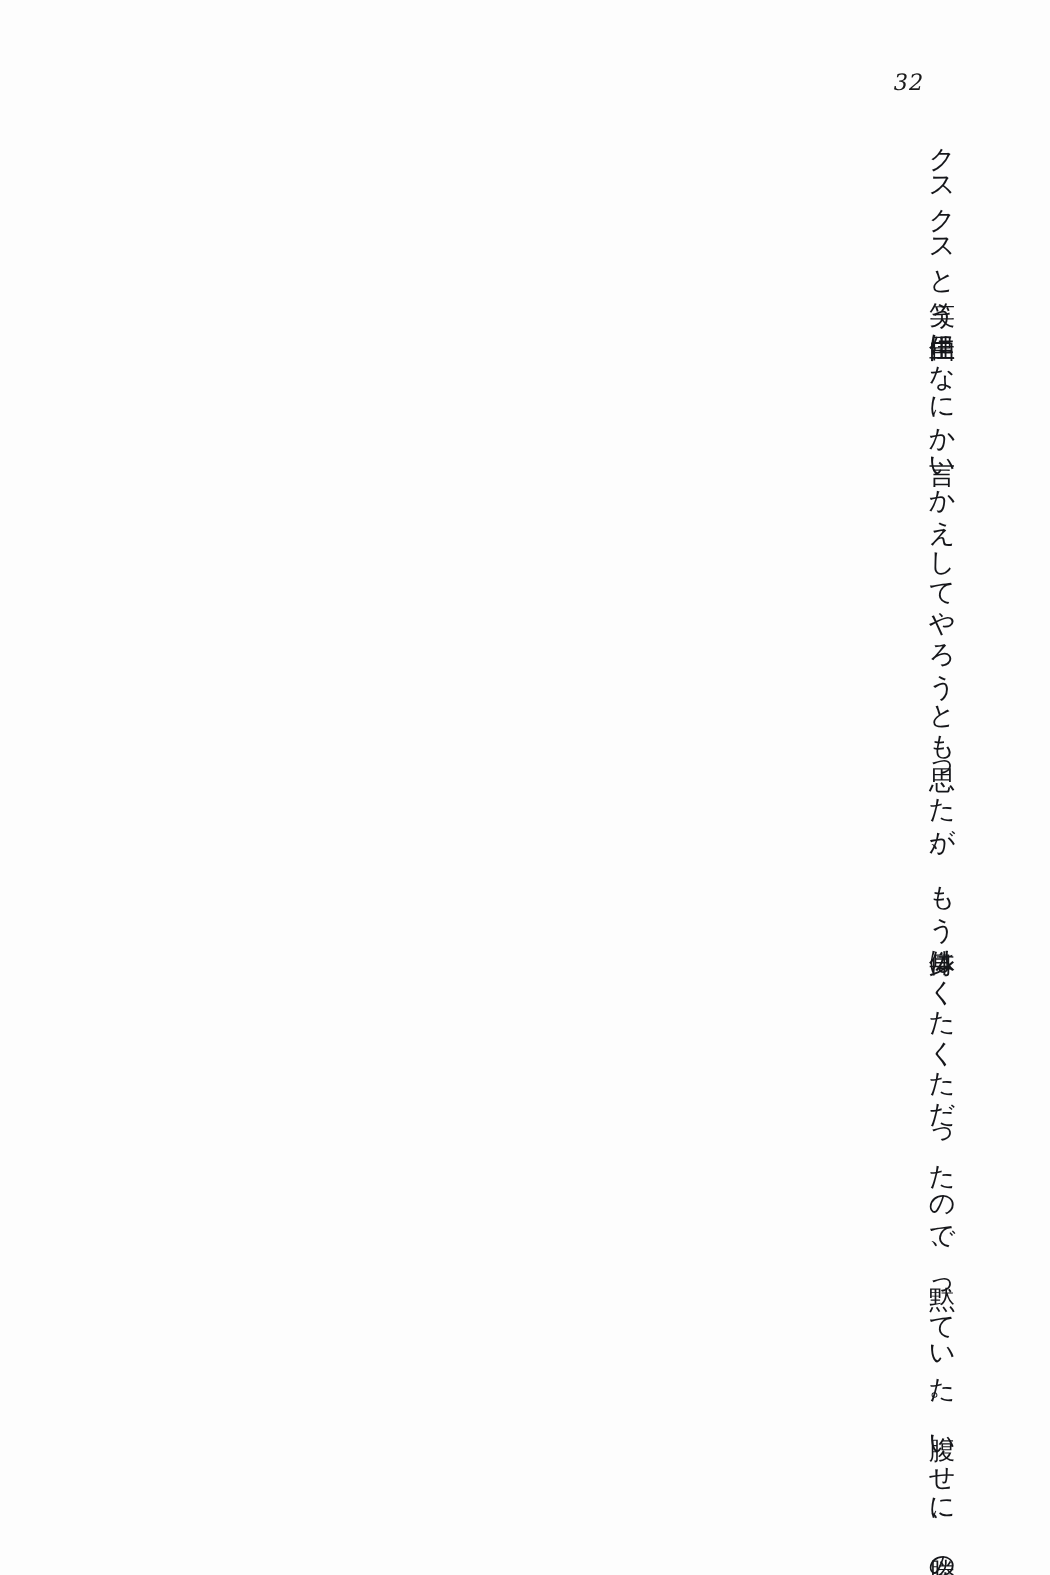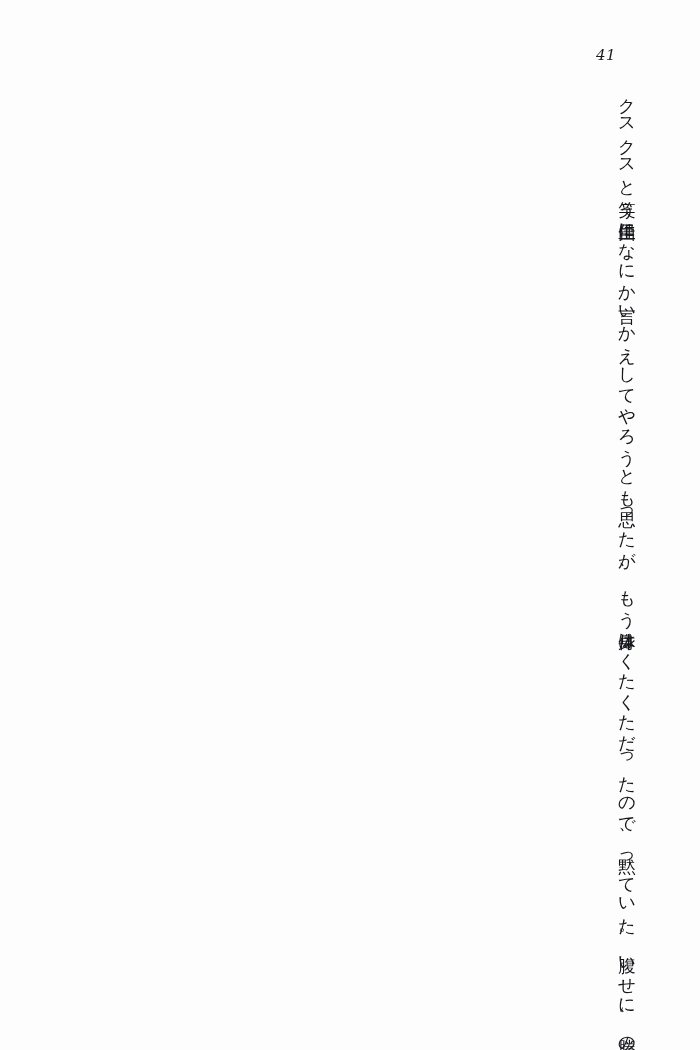--- a/index.html
+++ b/index.html
@@ -57,20 +57,20 @@
     margin: 0;
     padding: 0;
     font-variant-east-asian: full-width;
   }
 </style>
 </head>
 <body>
 
 <div class="page">
 
-  <div class="page-number">41</div>
+  <div class="page-number">32</div>
 
   <div class="text-block" id="text-block">
       <div class="line">クスクスと笑う由佳里になにか言いかえしてやろうとも思ったが、もう身体はくた</div>
       <div class="line">くただったので、黙っていた。腹いせに、勝の腕を軽くつねってやった。</div>
     </div>
 
 </div>
 
 </body></html>

